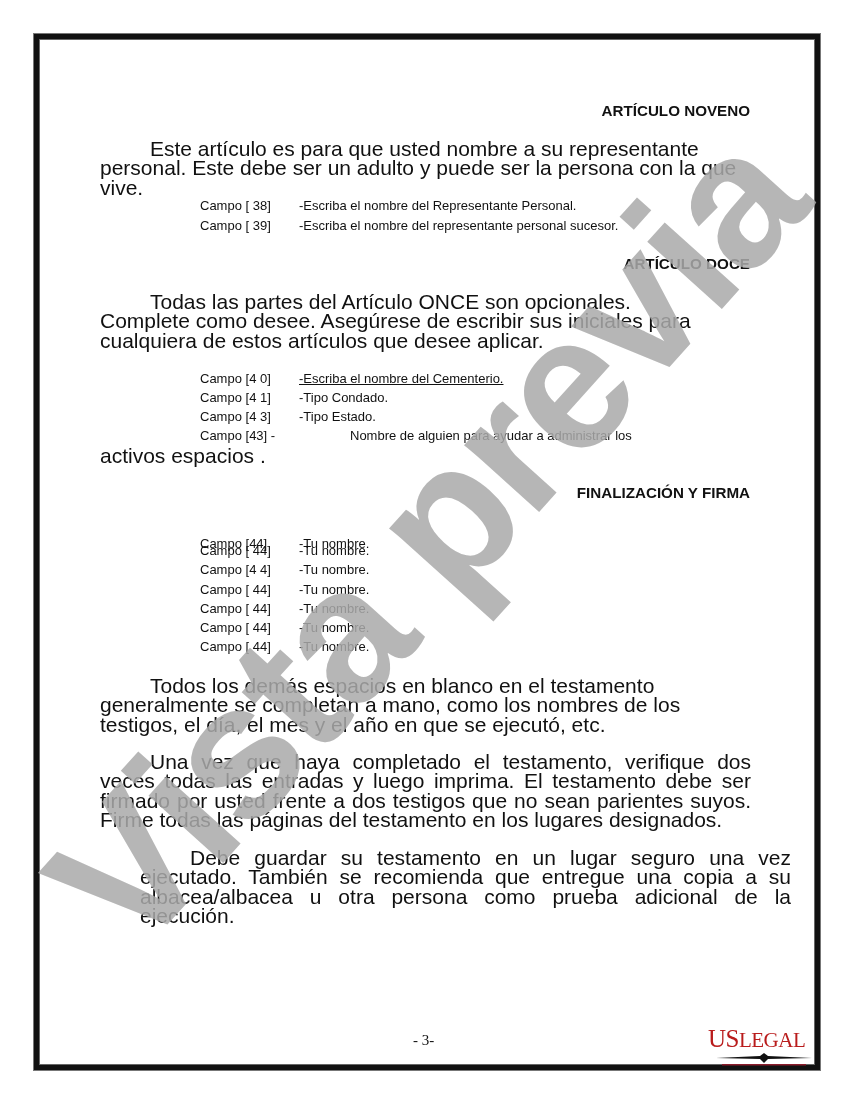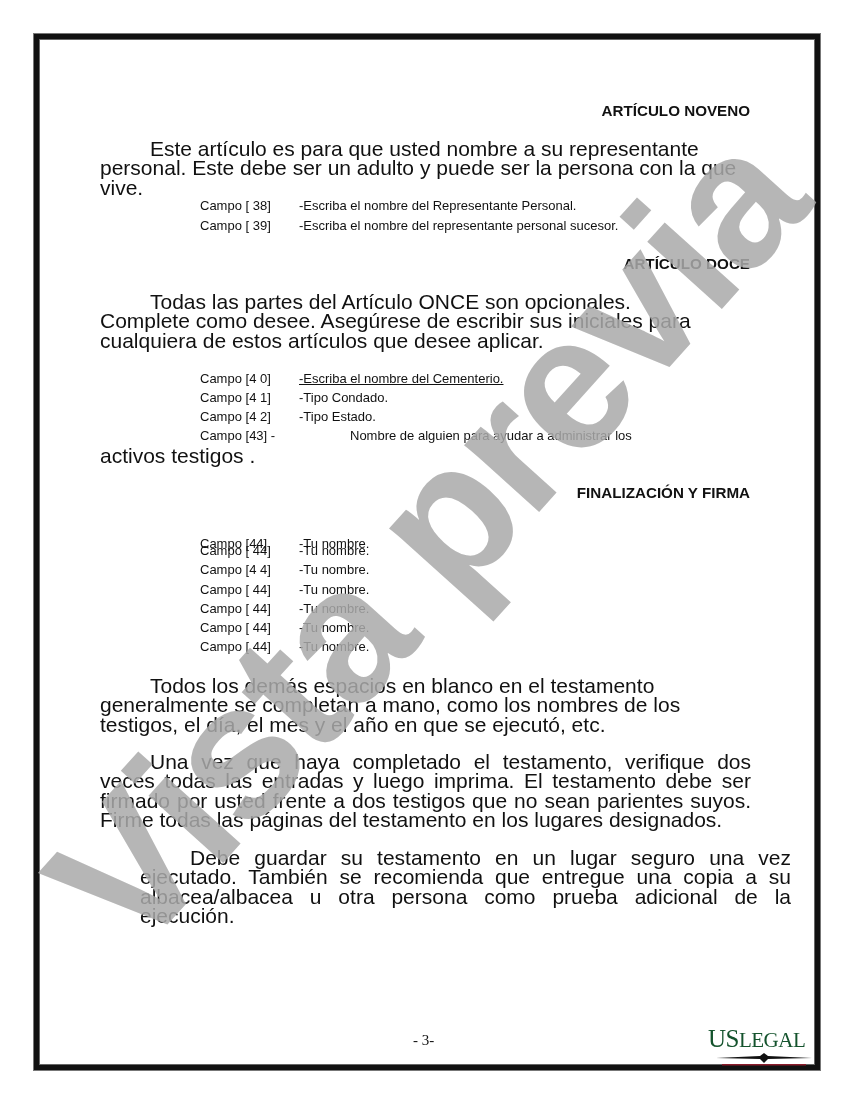--- a/index.html
+++ b/index.html
@@ -13,21 +13,21 @@
     outline: 1px solid #777;
   }
   .heading { position: absolute; left: 100px; width: 650px; text-align: right; font-weight: bold; font-size: 15.2px; }
   .para { position: absolute; left: 100px; width: 651px; font-size: 21px; line-height: 19.3px; }
   .para .indent { display: inline-block; width: 50px; }
   .justify { text-align: justify; text-align-last: left; }
   .field { position: absolute; left: 200px; white-space: pre; font-size: 13px; line-height: 19.3px; }
   .field .num { display: inline-block; width: 99px; }
   .pagenum { position: absolute; left: 413px; top: 1032px; font-family: "Liberation Serif", serif; font-size: 15px; }
   .logo { position: absolute; left: 708px; top: 1026px; width: 112px; height: 40px; }
-  .logo-text { font-family: "Liberation Serif", serif; color: #14532d; font-size: 25px; letter-spacing: -0.5px; line-height: 26px; }
+  .logo-text { font-family: "Liberation Serif", serif; color: #b91c1c; font-size: 25px; letter-spacing: -0.5px; line-height: 26px; }
   .logo-text .small { font-size: 21px; }
   .watermark {
     position: absolute; left: 425px; top: 540px; transform: translate(-50%, -50%) rotate(-48deg);
     font-family: "Liberation Sans", sans-serif; font-weight: bold; font-size: 190px; color: #aaaaaa;
     opacity: 0.85; white-space: nowrap; letter-spacing: -4px; pointer-events: none;
   }
 </style>
 </head>
 <body>
 
@@ -37,23 +37,23 @@
 <div class="para" style="top:139px; width:640px;"><span class="indent"></span><span>Este artículo es para que usted nombre a su representante personal. Este debe ser un adulto y puede ser la persona con la que vive.</span></div>
 
 <div class="field" style="top:196px;"><span class="num">Campo [ 38]</span><span>-Escriba el nombre del Representante Personal.</span></div>
 <div class="field" style="top:216px;"><span class="num">Campo [ 39]</span><span>-Escriba el nombre del representante personal sucesor.</span></div>
 
 <div class="heading" style="top:255px;">ARTÍCULO DOCE</div>
 <div class="para" style="top:292px; width:622px;"><span class="indent"></span><span>Todas las partes del Artículo ONCE son opcionales. Complete como desee. Asegúrese de escribir sus iniciales para cualquiera de estos artículos que desee aplicar.</span></div>
 
 <div class="field" style="top:369px;text-decoration:underline;"><span class="num">Campo [4 0]</span><span>-Escriba el nombre del Cementerio.</span></div>
 <div class="field" style="top:388px;"><span class="num">Campo [4 1]</span><span>-Tipo Condado.</span></div>
-<div class="field" style="top:407px;"><span class="num">Campo [4 2]</span><span>-Tipo Estado.</span></div>
+<div class="field" style="top:407px;"><span class="num">Campo [4 3]</span><span>-Tipo Estado.</span></div>
 <div class="field" style="top:426px;"><span class="num" style="width:150px;">Campo [43] -</span><span>Nombre de alguien para ayudar a administrar los</span></div>
-<div class="para" style="top:446px;">activos testigos .</div>
+<div class="para" style="top:446px;">activos espacios .</div>
 
 <div class="heading" style="top:484px;">FINALIZACIÓN Y FIRMA</div>
 
 <div class="field" style="top:534px;"><span class="num">Campo [44]</span><span>-Tu nombre.</span></div>
 <div class="field" style="top:541px;"><span class="num">Campo [ 44]</span><span>-Tu nombre.</span></div>
 <div class="field" style="top:560px;"><span class="num">Campo [4 4]</span><span>-Tu nombre.</span></div>
 <div class="field" style="top:580px;"><span class="num">Campo [ 44]</span><span>-Tu nombre.</span></div>
 <div class="field" style="top:599px;"><span class="num">Campo [ 44]</span><span>-Tu nombre.</span></div>
 <div class="field" style="top:618px;"><span class="num">Campo [ 44]</span><span>-Tu nombre.</span></div>
 <div class="field" style="top:637px;"><span class="num">Campo [ 44]</span><span>-Tu nombre.</span></div>

